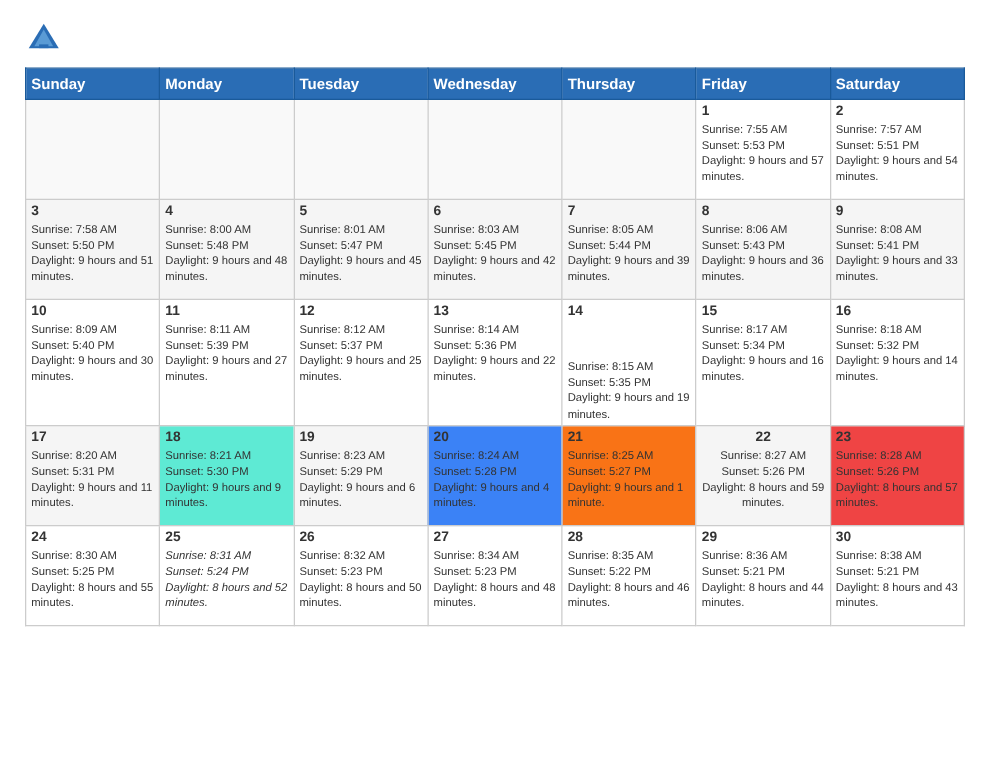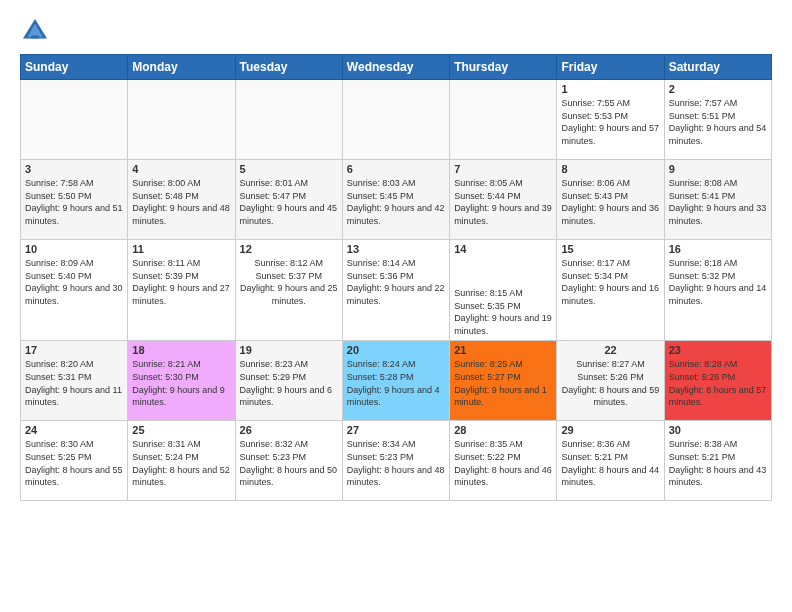--- a/index.html
+++ b/index.html
@@ -206,21 +206,21 @@
 Daylight: 9 hours and 30 minutes.</div>
           </td>
           <td>
             <span class="day-num">11</span>
             <div class="day-info" style="white-space: pre-line;">Sunrise: 8:11 AM
 Sunset: 5:39 PM
 Daylight: 9 hours and 27 minutes.</div>
           </td>
           <td>
             <span class="day-num">12</span>
-            <div class="day-info" style="white-space: pre-line; text-align: center;">Sunrise: 8:12 AM
+            <div class="day-info" style="white-space: pre-line;">Sunrise: 8:12 AM
 Sunset: 5:37 PM
 Daylight: 9 hours and 25 minutes.</div>
           </td>
           <td>
             <span class="day-num">13</span>
             <div class="day-info" style="white-space: pre-line;">Sunrise: 8:14 AM
 Sunset: 5:36 PM
 Daylight: 9 hours and 22 minutes.</div>
           </td>
           <td>
@@ -242,33 +242,33 @@
 Daylight: 9 hours and 14 minutes.</div>
           </td>
         </tr>
         <tr style="background: rgb(245, 245, 245);">
           <td style="background: rgb(245, 245, 245);">
             <span class="day-num">17</span>
             <div class="day-info" style="white-space: pre-line;">Sunrise: 8:20 AM
 Sunset: 5:31 PM
 Daylight: 9 hours and 11 minutes.</div>
           </td>
-          <td style="background: #f0abfc;">
+          <td style="background: #5eead4;">
             <span class="day-num">18</span>
             <div class="day-info" style="white-space: pre-line;">Sunrise: 8:21 AM
 Sunset: 5:30 PM
 Daylight: 9 hours and 9 minutes.</div>
           </td>
           <td style="background: rgb(245, 245, 245);">
             <span class="day-num">19</span>
             <div class="day-info" style="white-space: pre-line;">Sunrise: 8:23 AM
 Sunset: 5:29 PM
 Daylight: 9 hours and 6 minutes.</div>
           </td>
-          <td style="background: #7dd3fc;">
+          <td style="background: #3b82f6;">
             <span class="day-num">20</span>
             <div class="day-info" style="white-space: pre-line;">Sunrise: 8:24 AM
 Sunset: 5:28 PM
 Daylight: 9 hours and 4 minutes.</div>
           </td>
           <td style="background: #f97316;">
             <span class="day-num">21</span>
             <div class="day-info" style="white-space: pre-line;">Sunrise: 8:25 AM
 Sunset: 5:27 PM
 Daylight: 9 hours and 1 minute.</div>
@@ -288,21 +288,21 @@
         </tr>
         <tr>
           <td>
             <span class="day-num">24</span>
             <div class="day-info" style="white-space: pre-line;">Sunrise: 8:30 AM
 Sunset: 5:25 PM
 Daylight: 8 hours and 55 minutes.</div>
           </td>
           <td>
             <span class="day-num">25</span>
-            <div class="day-info" style="white-space: pre-line;">Sunrise: 8:31 AM
+            <div class="day-info" style="white-space: pre-line; font-style: italic;">Sunrise: 8:31 AM
 Sunset: 5:24 PM
 Daylight: 8 hours and 52 minutes.</div>
           </td>
           <td>
             <span class="day-num">26</span>
             <div class="day-info" style="white-space: pre-line;">Sunrise: 8:32 AM
 Sunset: 5:23 PM
 Daylight: 8 hours and 50 minutes.</div>
           </td>
           <td>

